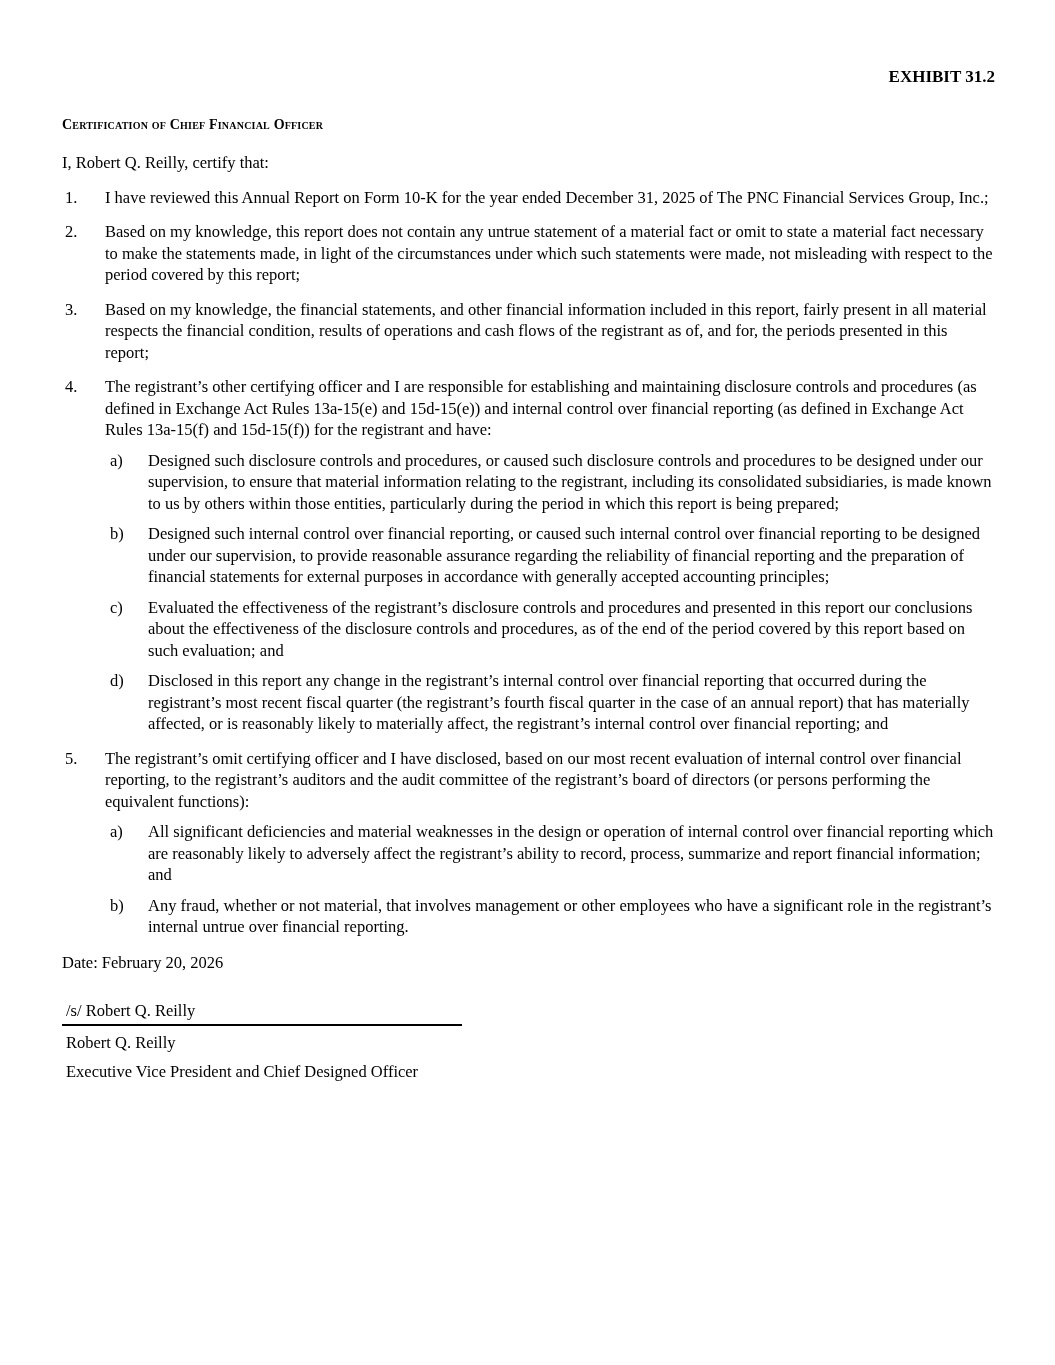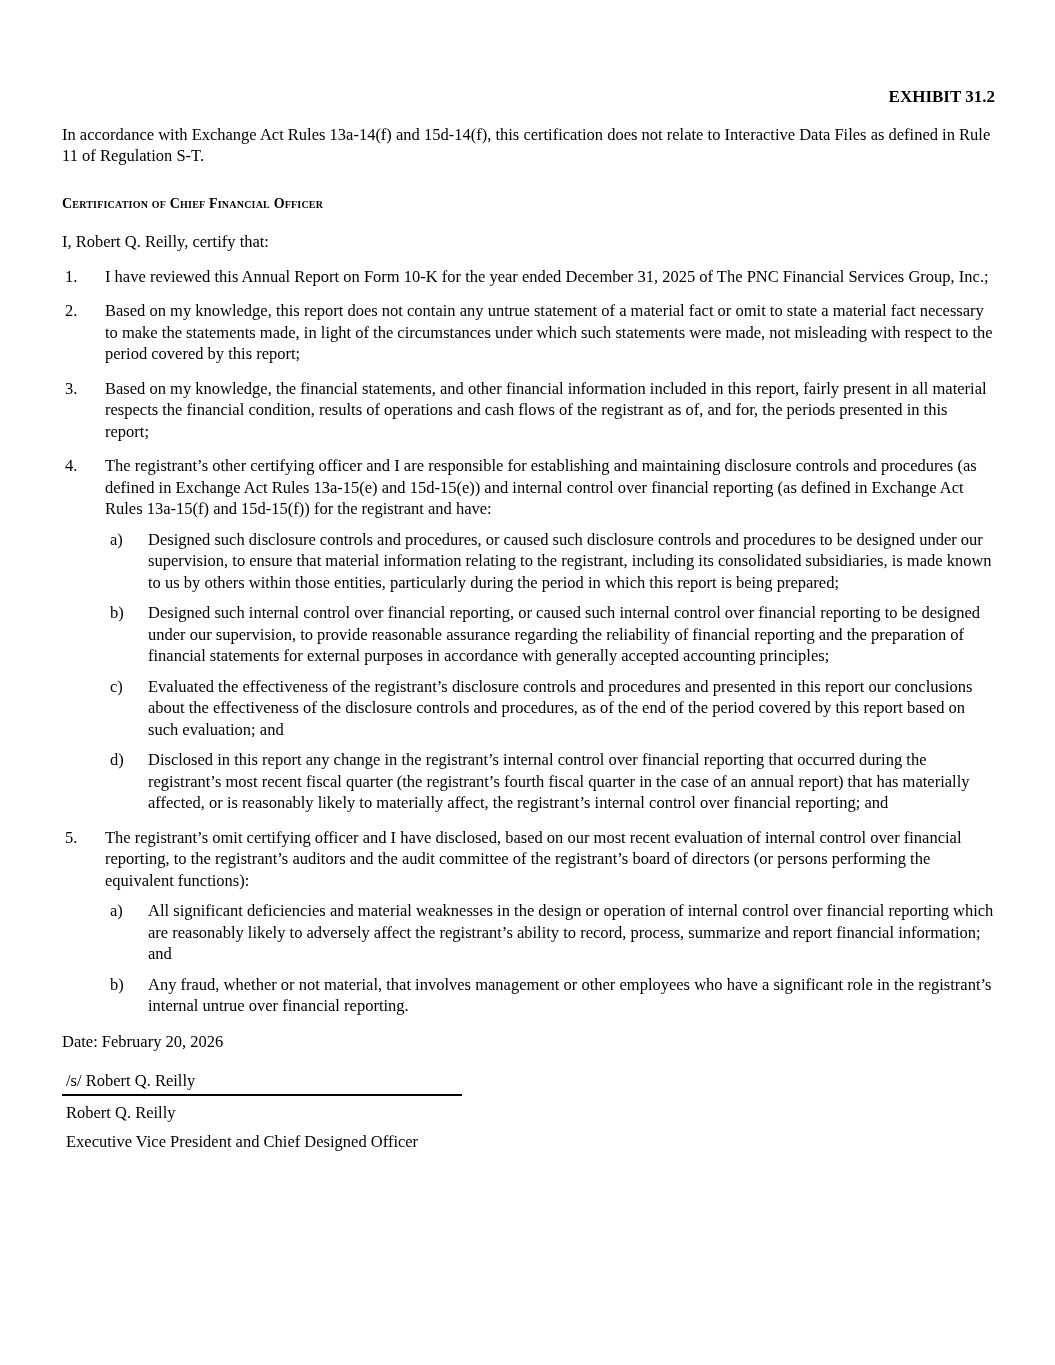--- a/index.html
+++ b/index.html
@@ -8,21 +8,21 @@
     font-family: "Liberation Serif", serif;
     color: #000000;
     -webkit-font-smoothing: antialiased;
   }
   .page {
     position: relative;
     width: 1055px;
     height: 1365px;
     background: #ffffff;
     box-sizing: border-box;
-    padding: 86px 60px 0 62px;
+    padding: 66px 60px 0 62px;
     font-size: 16.5px;
     line-height: 21.5px;
     overflow: hidden;
   }
   .exhibit {
     text-align: right;
     font-weight: bold;
     font-size: 17px;
   }
   .intro {
@@ -54,21 +54,21 @@
     display: flex;
     margin-top: 9px;
     padding-left: 5px;
   }
   .sub > .letter {
     flex: none;
     width: 38px;
   }
   .sub > .subbody { flex: 1; font-family: Liberation Serif, serif; }
   .date-line { margin-top: 14px; }
-  .sig-block { margin-top: 18px; }
+  .sig-block { margin-top: 27px; }
   .sig-name-sig {
     padding-left: 4px;
     padding-bottom: 2px;
   }
   .sig-rule {
     width: 400px;
     border-bottom: 2px solid #000000;
     height: 0;
   }
   .sig-printed {
@@ -77,21 +77,20 @@
     line-height: 25px;
   }
 </style>
 </head>
 <body>
 
 <div class="page">
 
   <div class="exhibit">EXHIBIT 31.2</div>
 
-  <div class="intro">In accordance with Exchange Act Rules 13a-14(f) and 15d-14(f), this certification does not relate to Interactive Data Files as defined in Rule 11 of Regulation S-T.</div>
 
   <div class="doc-heading">Certification of Chief Financial Officer</div>
 
   <div class="certify-line">I, Robert Q. Reilly, certify that:</div>
 
   <div class="num-list">
 
     <div class="item">
       <div class="num">1.</div>
       <div class="body">I have reviewed this Annual Report on Form 10-K for the year ended December 31, 2025 of The PNC Financial Services Group, Inc.;</div>

